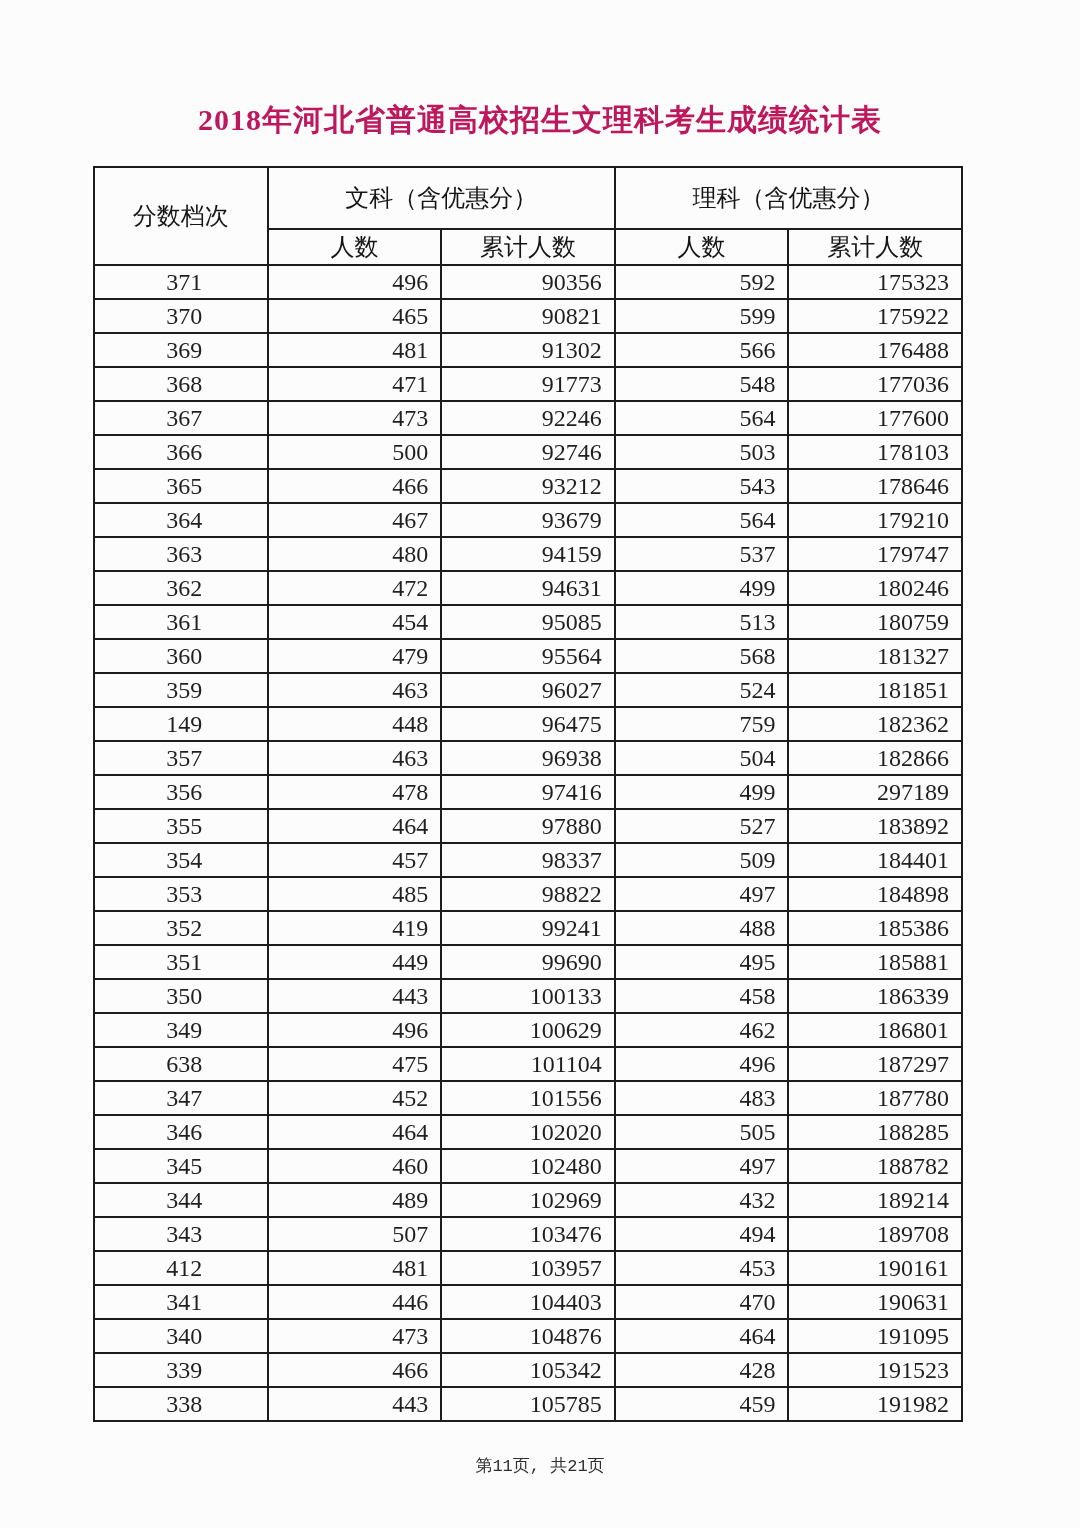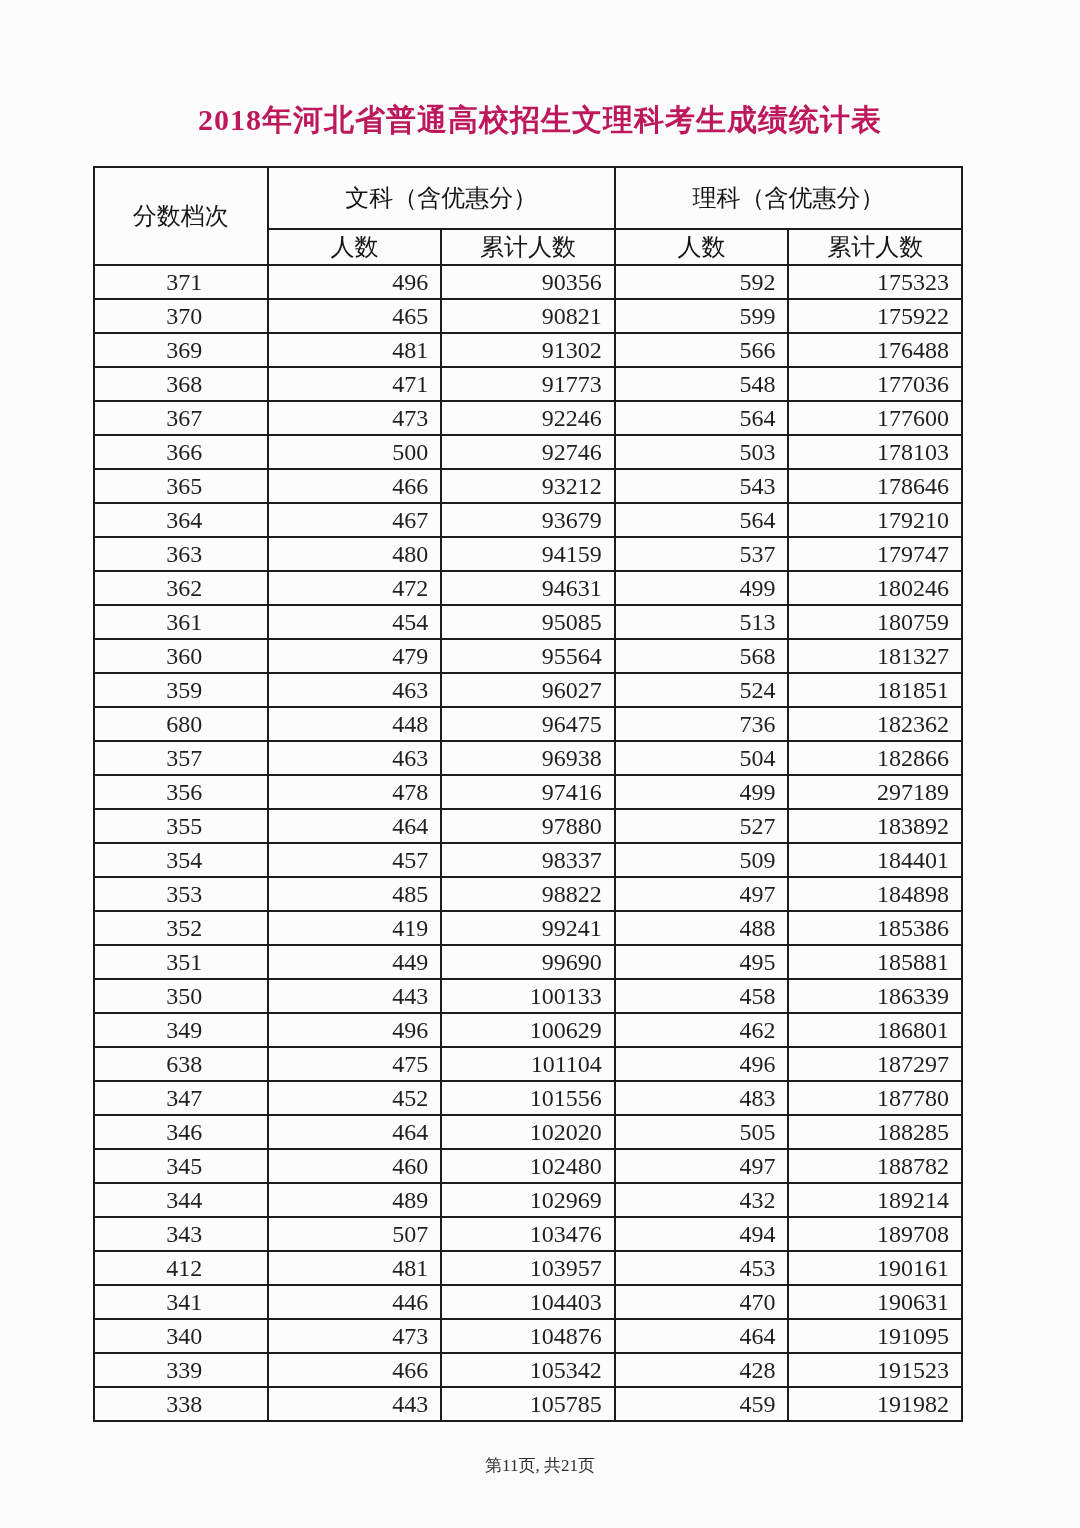--- a/index.html
+++ b/index.html
@@ -52,21 +52,21 @@
   td.score-cell { text-align: center; padding-left: 8px; }
   td.num-cell   { text-align: right; padding-right: 12px; }
   .page-footer {
     position: absolute;
     top: 1454px;
     left: 0;
     width: 1080px;
     text-align: center;
     font-size: 17px;
     color: #2e2e2e;
-    font-family: Liberation Serif, serif;
+    font-family: Liberation Mono, monospace;
   }
 </style>
 </head>
 <body>
 
 <div class="page-title">2018年河北省普通高校招生文理科考生成绩统计表</div>
 
 <table class="score-table">
   <colgroup>
     <col style="width:20%">
@@ -187,24 +187,24 @@
 
   <tr>
     <td class="score-cell">359</td>
     <td class="num-cell">463</td>
     <td class="num-cell">96027</td>
     <td class="num-cell">524</td>
     <td class="num-cell">181851</td>
   </tr>
 
   <tr>
-    <td class="score-cell">680</td>
+    <td class="score-cell">149</td>
     <td class="num-cell">448</td>
     <td class="num-cell">96475</td>
-    <td class="num-cell">736</td>
+    <td class="num-cell">759</td>
     <td class="num-cell">182362</td>
   </tr>
 
   <tr>
     <td class="score-cell">357</td>
     <td class="num-cell">463</td>
     <td class="num-cell">96938</td>
     <td class="num-cell">504</td>
     <td class="num-cell">182866</td>
   </tr>

